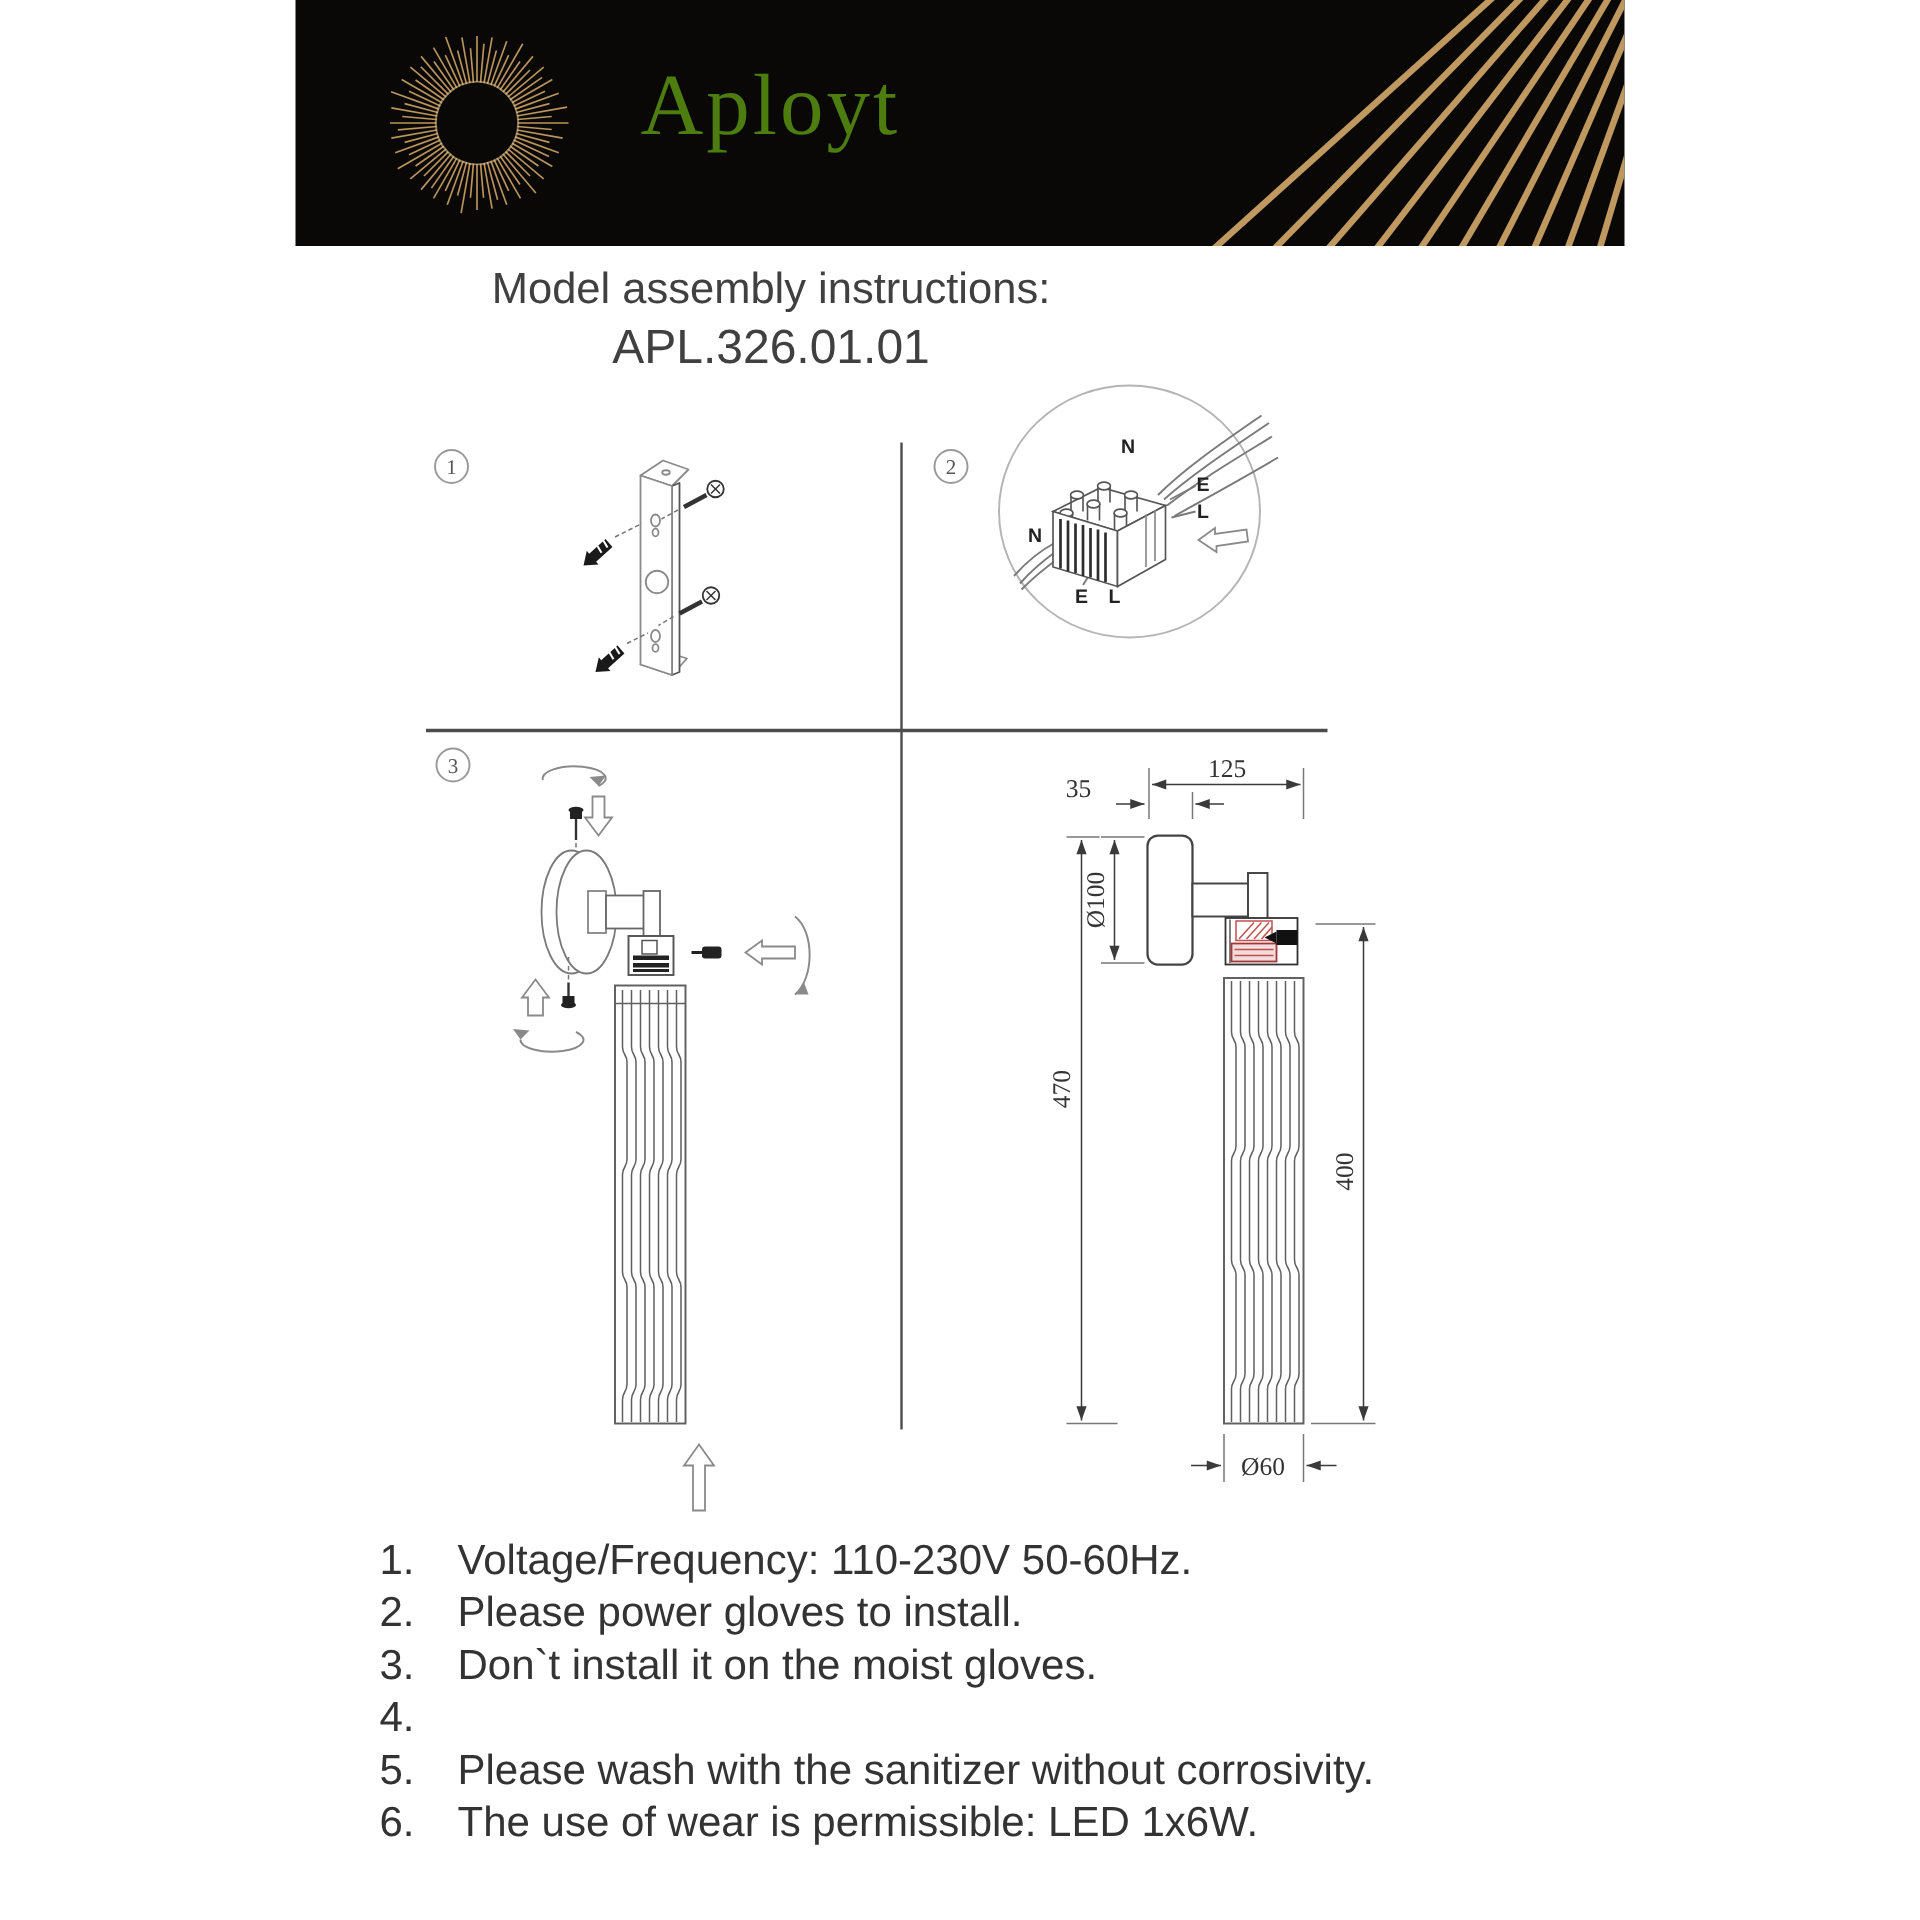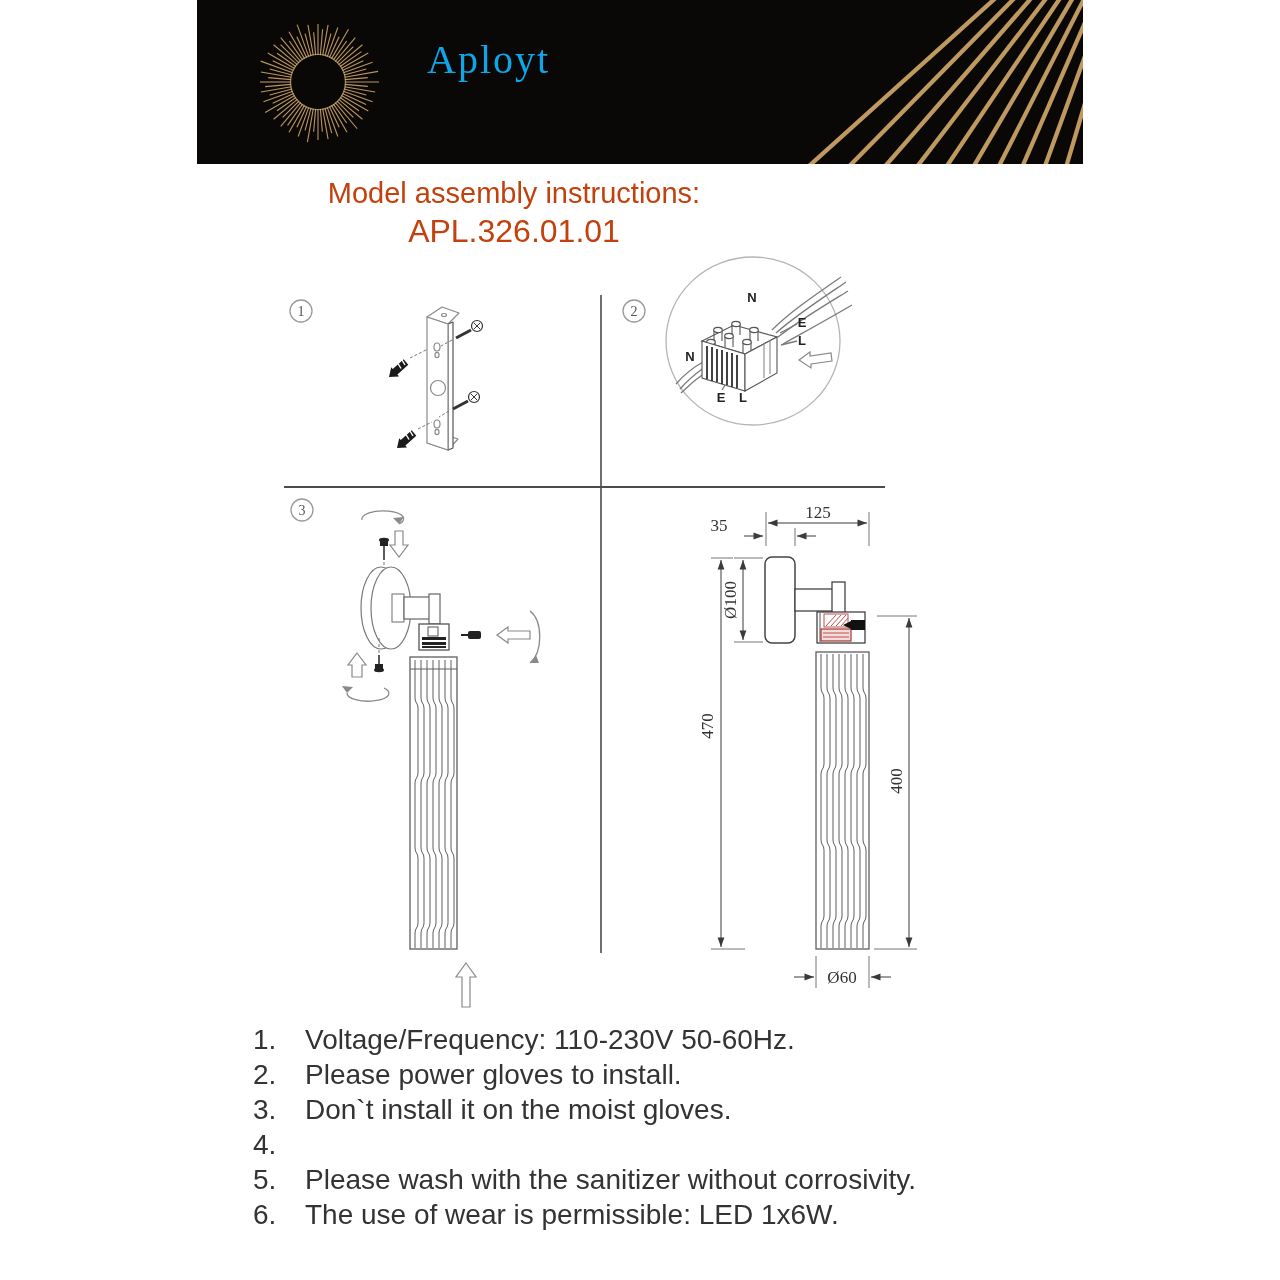--- a/index.html
+++ b/index.html
@@ -5,24 +5,24 @@
   html,body{margin:0;padding:0;}
   body{width:1280px;height:1280px;position:relative;background:#ffffff;
        font-family:"Liberation Sans",sans-serif;overflow:hidden;}
   .page{position:absolute;inset:0;background:#fff;outline:1px solid #e4e4e4;}
 
   .header{position:absolute;left:197px;top:0;width:886px;height:164px;
           background:#0a0807;overflow:hidden;}
   .header svg{position:absolute;left:0;top:0;}
   .wordmark{position:absolute;left:230px;top:36px;
             font-family:"Liberation Serif",serif;font-weight:400;
-            font-size:40px;letter-spacing:2px;color:#0ea5e9;}
+            font-size:58px;letter-spacing:2px;color:#4d7c0f;}
 
   .title-block{position:absolute;left:0;top:177px;width:1028px;
-               text-align:center;color:#c2410c;}
+               text-align:center;color:#404040;}
   .title-line1{font-size:29px;line-height:32px;}
   .title-line2{font-size:32px;line-height:32px;margin-top:6px;}
 
   .diagram{position:absolute;left:0;top:0;}
 
   .instructions{position:absolute;left:253px;top:1022px;color:#333;}
   .inst-row{display:flex;align-items:center;height:35px;font-size:28px;}
   .inst-num{width:52px;flex:0 0 52px;}
 
   .stepnum{font-family:"Liberation Serif",serif;font-size:14px;fill:#555;}

